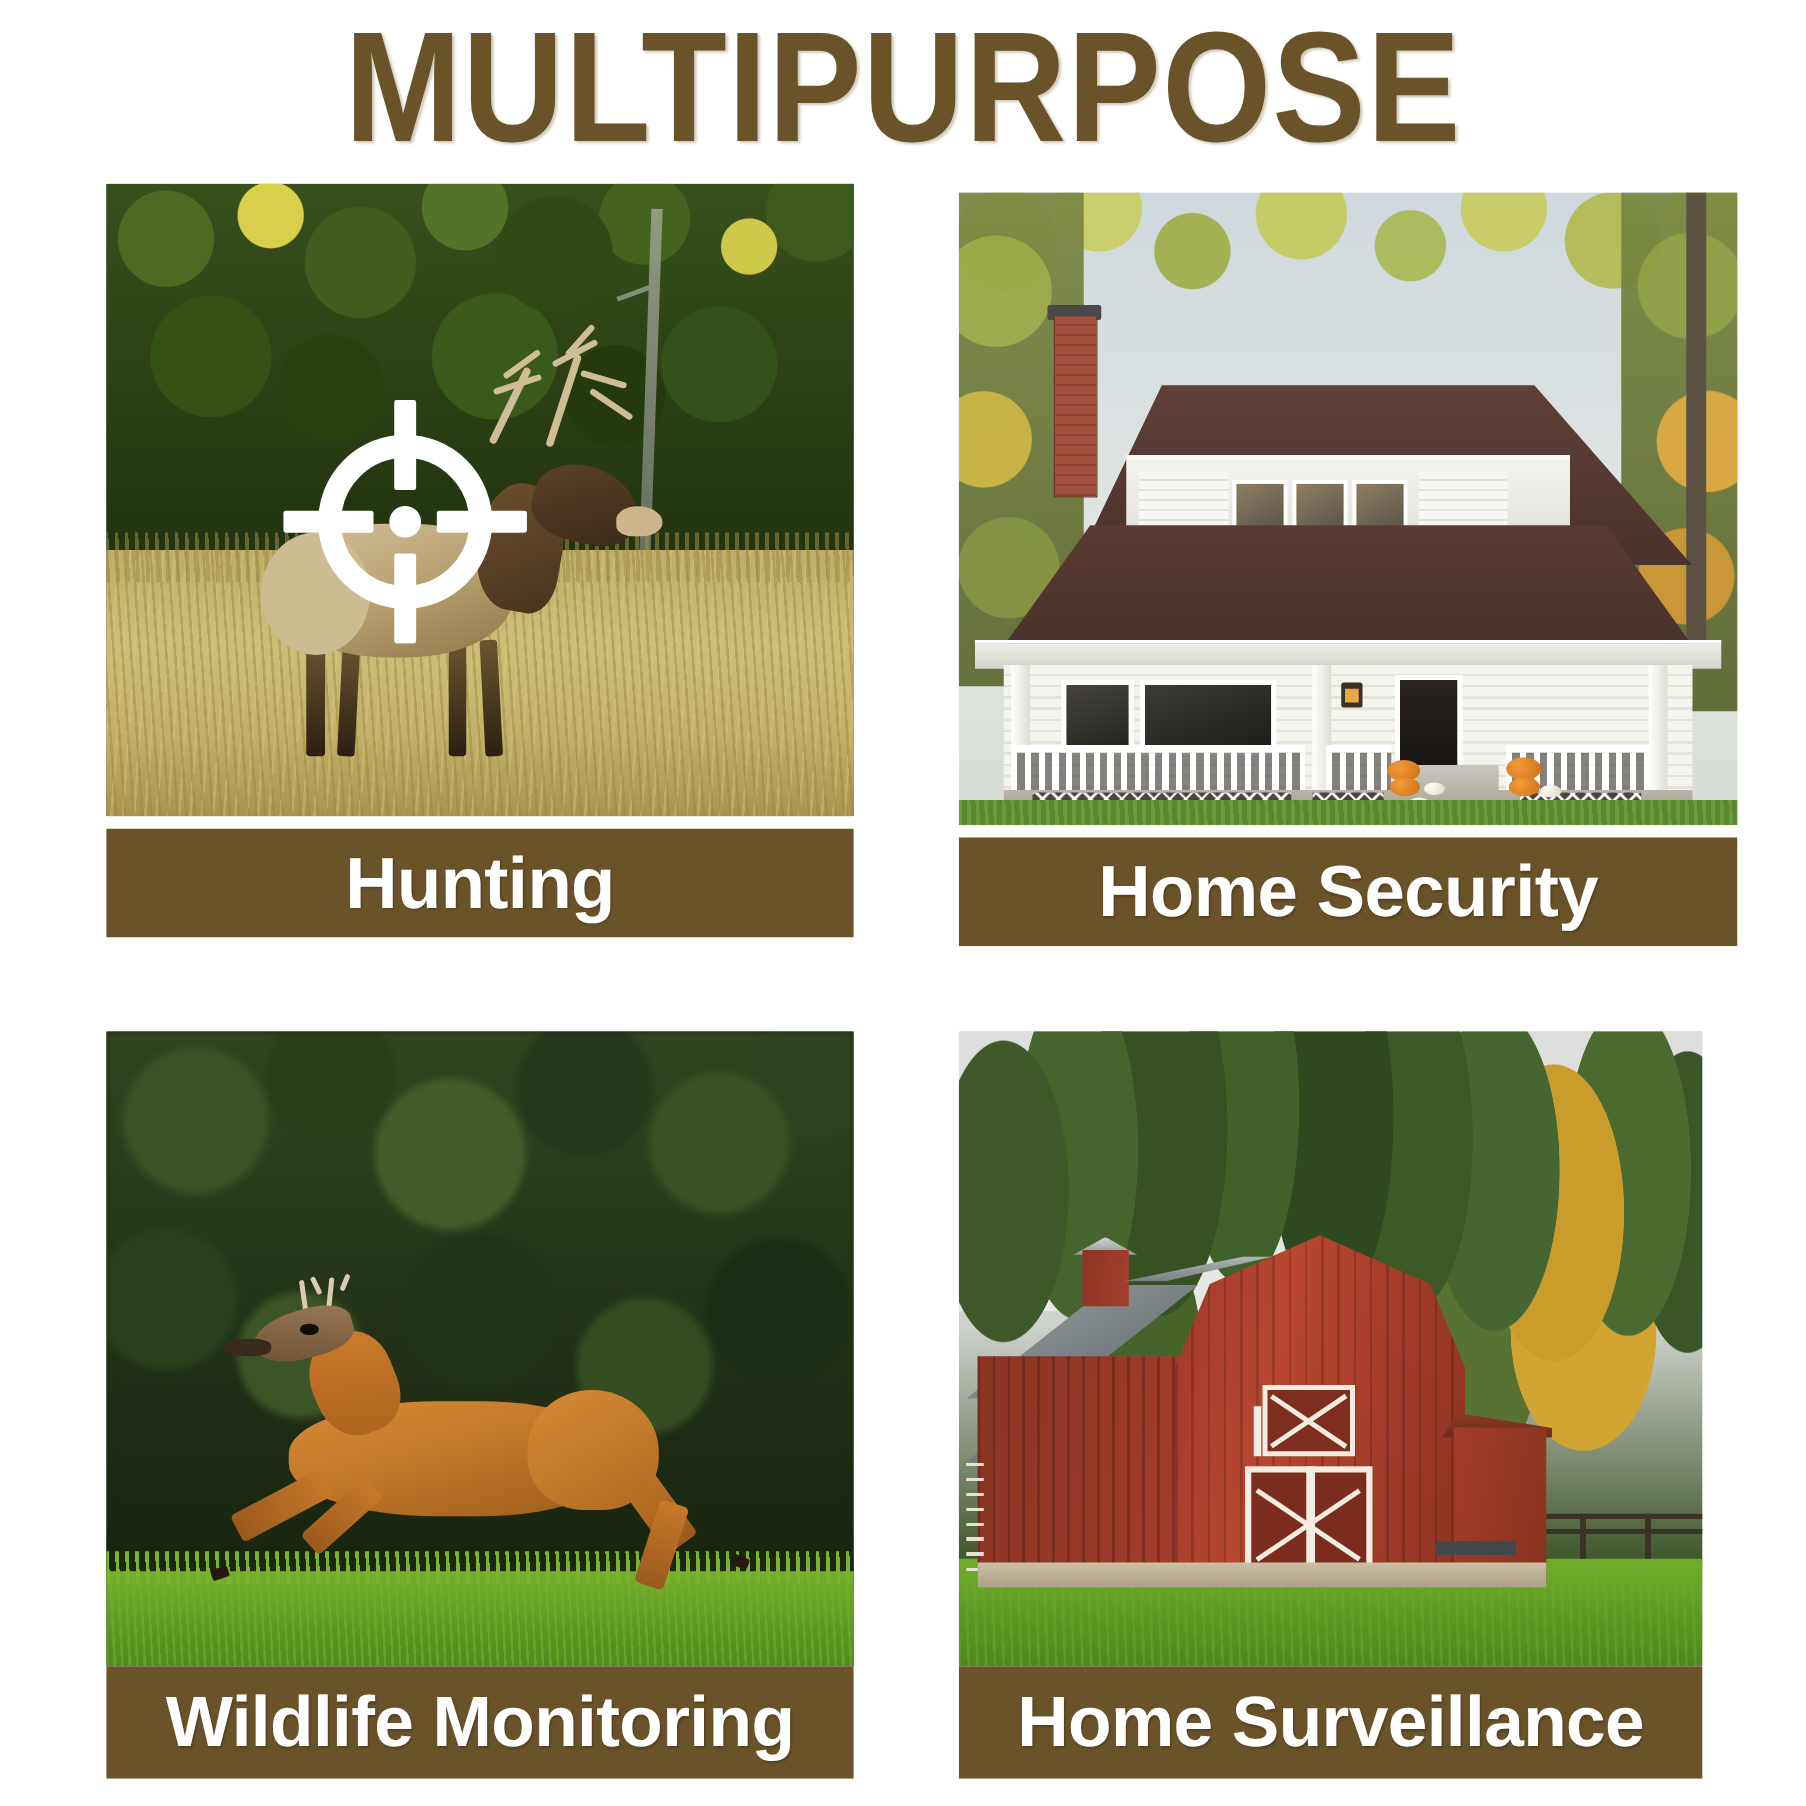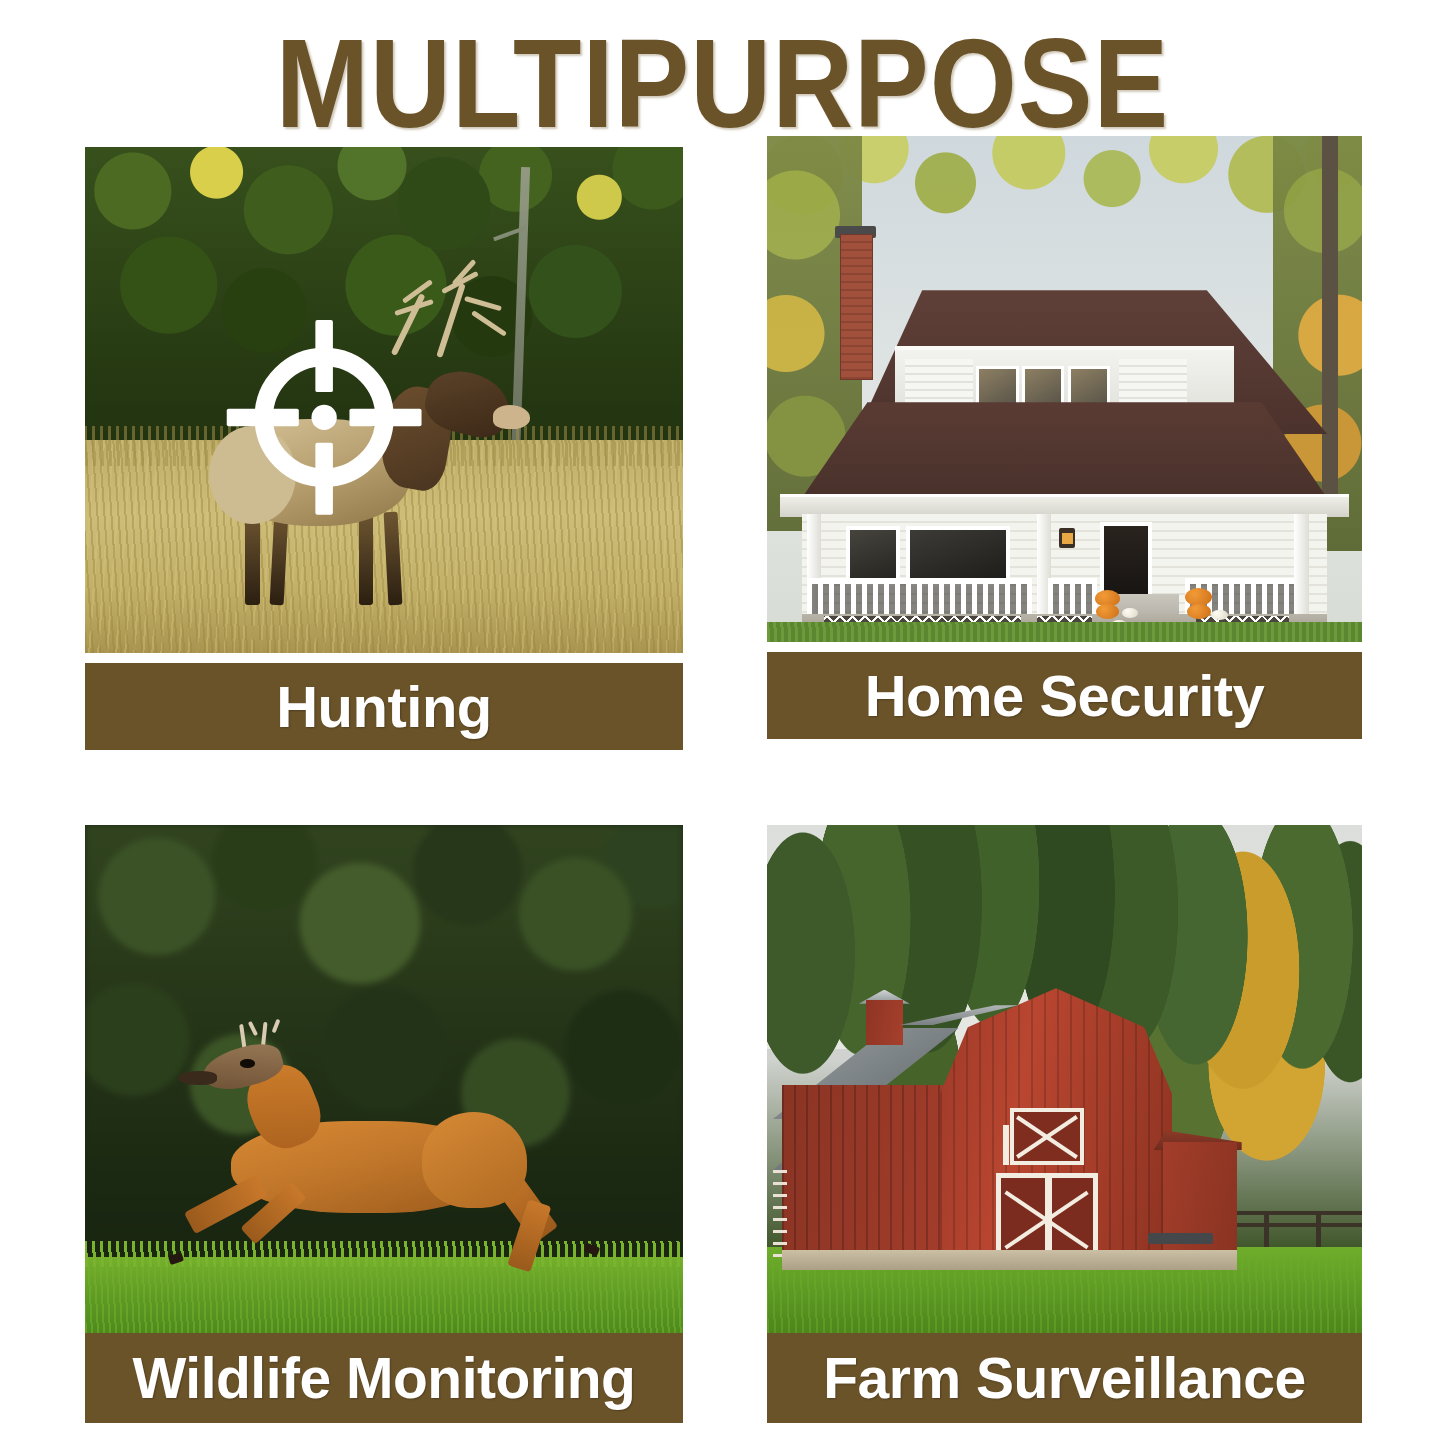--- a/index.html
+++ b/index.html
@@ -7,35 +7,35 @@
     width:1445px;height:1445px;
     background:#ffffff;
     font-family:"Liberation Sans", sans-serif;
     overflow:hidden;
     position:relative;
   }
 
   
   .title-wrap{
     position:absolute;left:0;top:0;width:1445px;height:140px;
-    display:flex;align-items:flex-end;justify-content:center;
+    display:flex;align-items:center;justify-content:center;
   }
   .title{
     font-size:112px;line-height:1;font-weight:700;letter-spacing:1px;
     color:#6B5329;
     text-shadow:2px 2px 2px rgba(120,100,60,.35);
     white-space:nowrap;
     transform:scaleY(1.12);
   }
 
   
   .grid{position:absolute;left:0;top:0;width:1445px;height:1445px;}
   .card{position:absolute;overflow:hidden;}
   .card.tl{left:85px;top:147px;width:598px;height:603px;}
-  .card.tr{left:767px;top:136px;width:595px;height:603px;}
+  .card.tr{left:767px;top:154px;width:595px;height:603px;padding-left:28px;}
   .card.bl{left:85px;top:825px;width:598px;height:598px;}
   .card.br{left:767px;top:825px;width:595px;height:598px;}
 
   .photo{position:absolute;left:0;top:0;width:100%;height:506px;overflow:hidden;}
   .card.bl .photo,.card.br .photo{height:508px;}
 
   .label{
     position:absolute;left:0;bottom:0;width:100%;
     background:#6B5329;
     display:flex;align-items:center;justify-content:center;
@@ -639,17 +639,17 @@
               <div class="xb xb-b"></div>
           </div>
           <div class="door-mid2"></div>
           <div class="barn-ladder"></div>
           <div class="barn-base"></div>
         </div>
         <div class="farm-bench"></div>
       </div>
     </div>
     <div class="label">
-      <span>Farm Surveillance</span>
+      <span>Home Surveillance</span>
     </div>
   </div>
 
 </div>
 
 </body></html>

